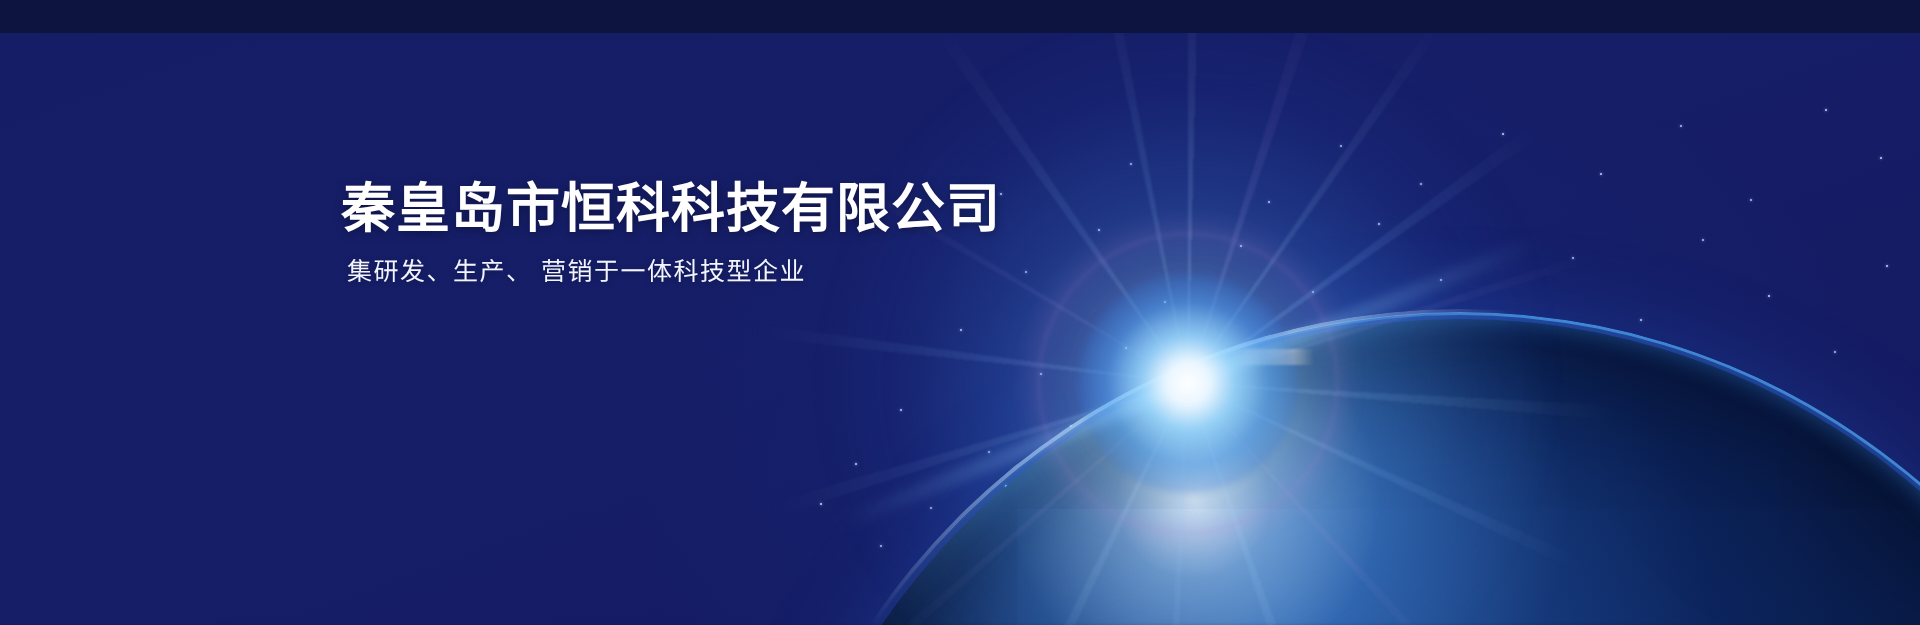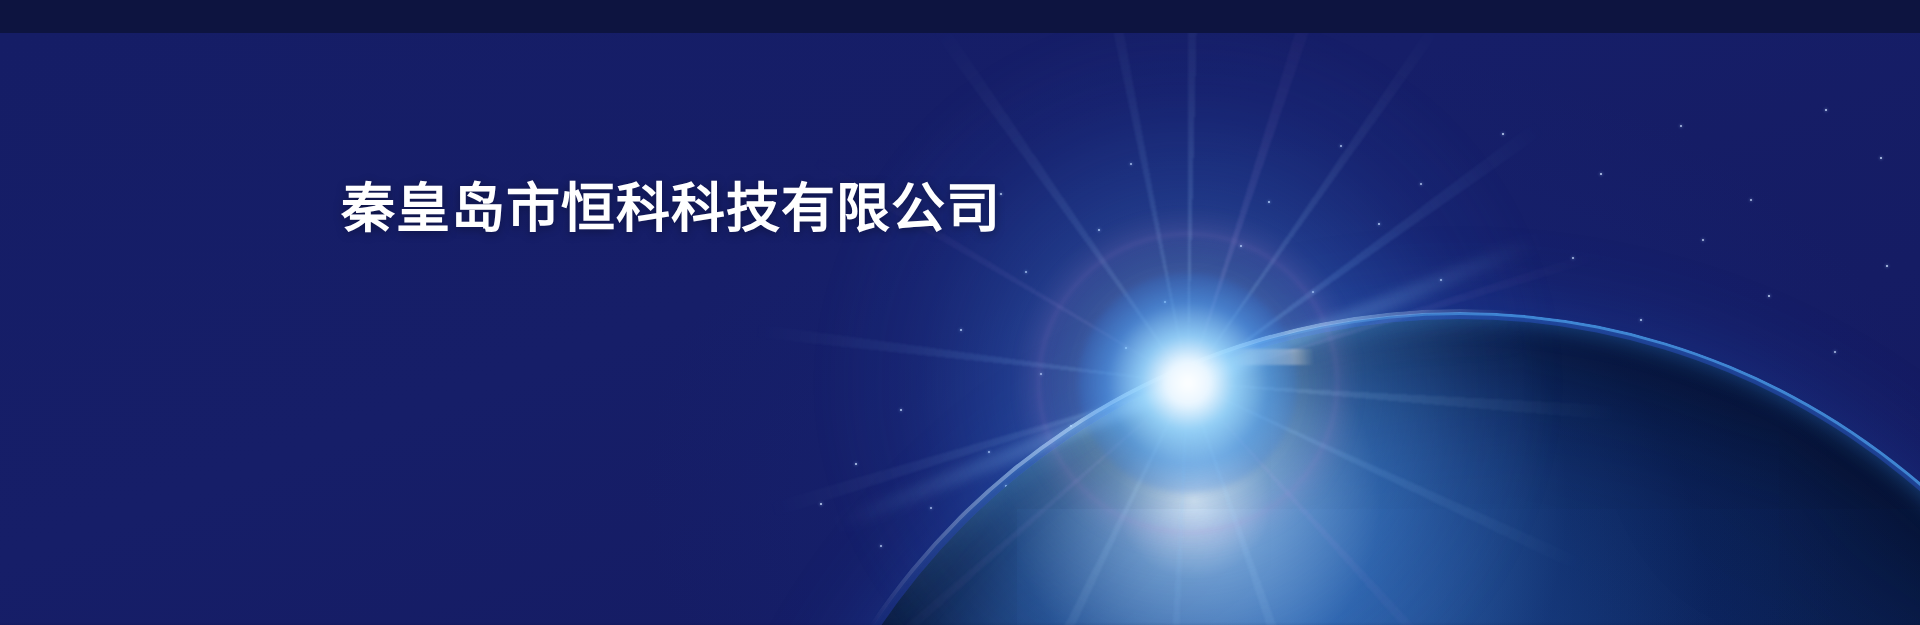--- a/index.html
+++ b/index.html
@@ -281,15 +281,16 @@
   <div class="flare-bloom"></div>
   <div class="flare-halo"></div>
   <div class="flare-streak"></div>
   <div class="lens-rect"></div>
   <div class="flare-core"></div>
 
   <div class="bottom-fade"></div>
 
   <div class="hero-text">
     <h1 class="hero-title">秦皇岛市恒科科技有限公司</h1>
+    <p class="hero-subtitle">集研发、生产、 营销于一体科技型企业</p>
   </div>
 
 </div>
 
 </body></html>

